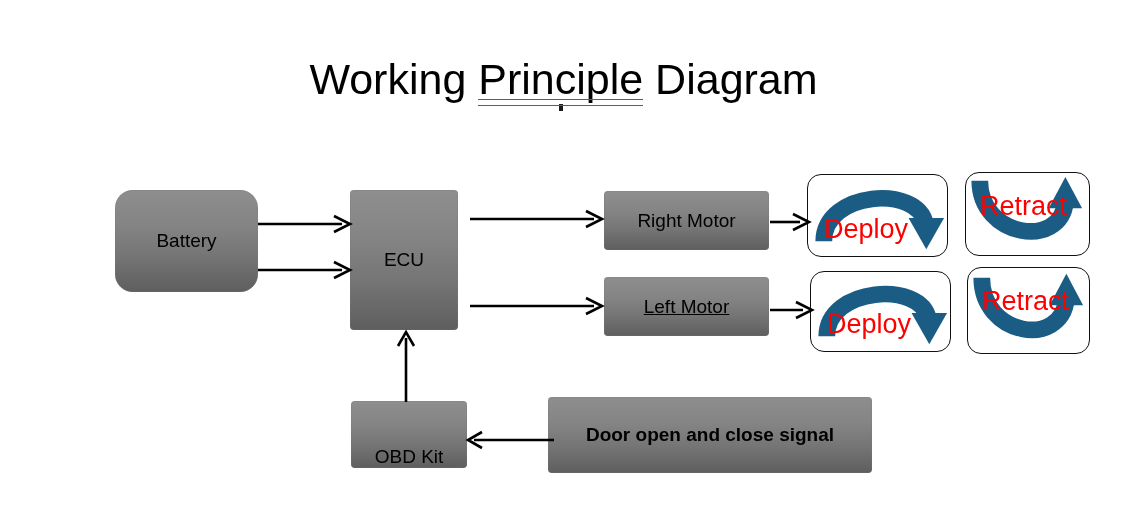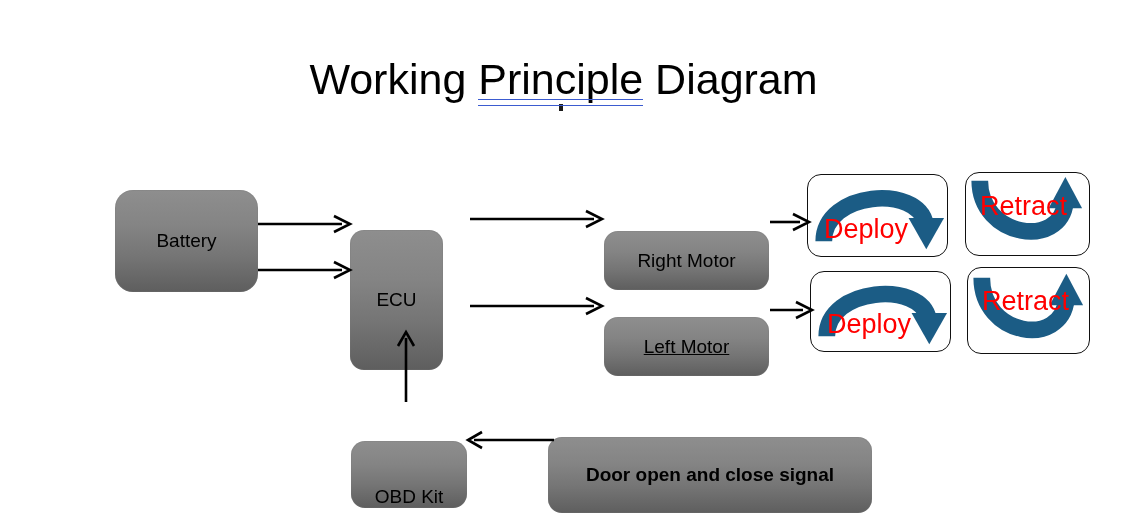--- a/index.html
+++ b/index.html
@@ -65,21 +65,21 @@
     display: flex;
     align-items: center;
     justify-content: center;
     color: #000000;
     font-size: 19px;
     font-weight: 400;
     text-align: center;
     box-sizing: border-box;
   }
   .gbox.r-lg  { border-radius: 18px; }
-  .gbox.r-md  { border-radius: 14px; margin-top: 40px; }
+  .gbox.r-md  { border-radius: 4px; }
 
   
   .card {
     position: absolute;
     background: #ffffff;
     border: 1.6px solid #111111;
     border-radius: 14px;
     box-sizing: border-box;
     overflow: visible;
   }
@@ -114,21 +114,21 @@
 <div id="canvas">
 
   <div class="title">
     <span class="plain">Working </span><span class="misspell"><span>Principle</span><span class="caretmark"></span></span><span class="plain"> Diagram</span>
   </div>
 
   <div class="gbox r-lg" style="left:115px; top:190px; width:143px; height:102px;">
     <span>Battery</span>
   </div>
 
-  <div class="gbox r-md" style="left:350px; top:190px; width:93px; height:140px;">
+  <div class="gbox r-md" style="left:350px; top:190px; width:108px; height:140px;">
     <span>ECU</span>
   </div>
 
   <div class="gbox r-md" style="left:604px; top:191px; width:165px; height:59px;">
     <span>Right Motor</span>
   </div>
 
   <div class="gbox r-md" style="left:604px; top:277px; width:165px; height:59px;text-decoration:underline;">
     <span>Left Motor</span>
   </div>

